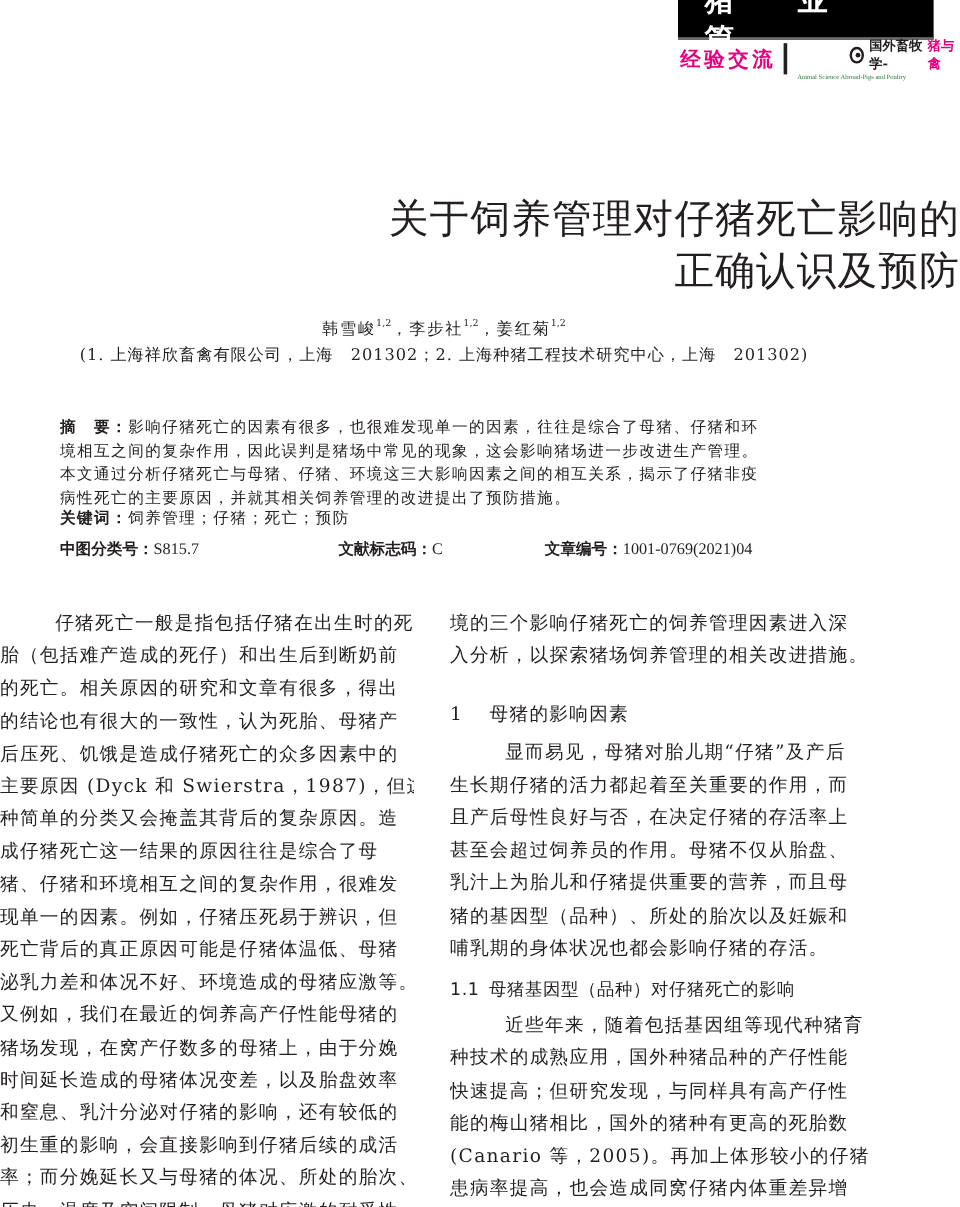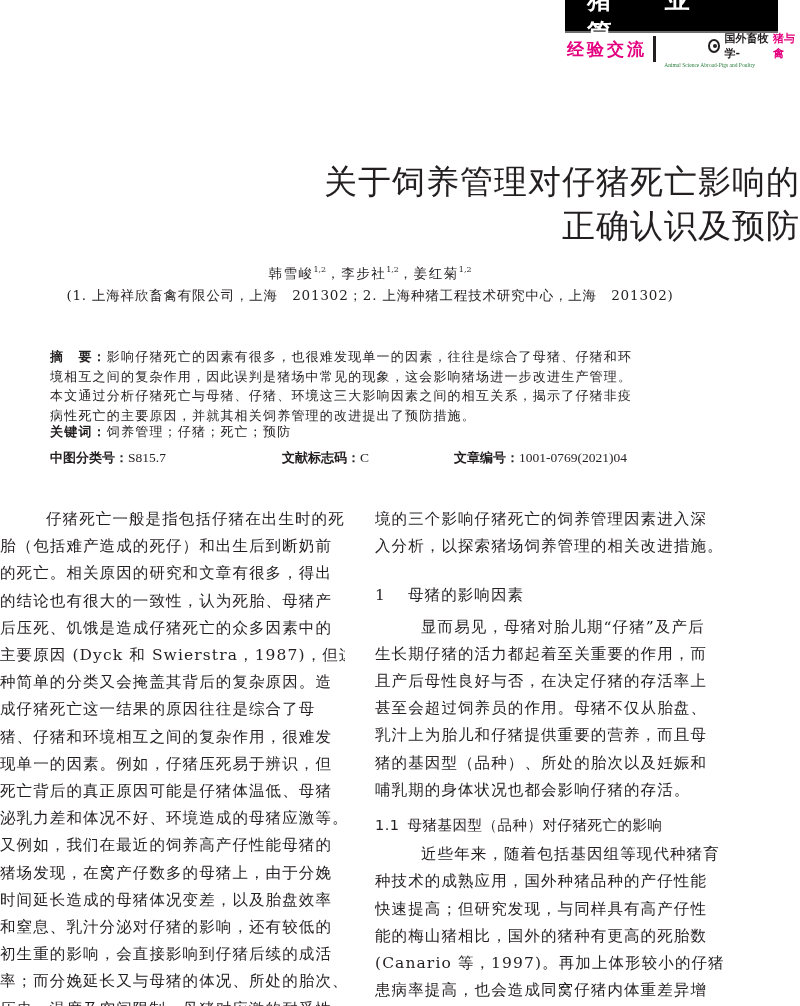--- a/index.html
+++ b/index.html
@@ -170,16 +170,16 @@
   <span class="line">猪的基因型（品种）、所处的胎次以及妊娠和</span>
   <span class="line">哺乳期的身体状况也都会影响仔猪的存活。</span>
 
   <div class="subsec-h">
     <span class="num">1.1</span><span>母猪基因型（品种）对仔猪死亡的影响</span>
   </div>
   <span class="line ind">近些年来，随着包括基因组等现代种猪育</span>
   <span class="line">种技术的成熟应用，国外种猪品种的产仔性能</span>
   <span class="line">快速提高；但研究发现，与同样具有高产仔性</span>
   <span class="line">能的梅山猪相比，国外的猪种有更高的死胎数</span>
-  <span class="line">(Canario 等，1997)。再加上体形较小的仔猪</span>
+  <span class="line">(Canario 等，2005)。再加上体形较小的仔猪</span>
   <span class="line">患病率提高，也会造成同窝仔猪内体重差异增</span>
   <span class="line">大。这两者都是导致仔猪死亡的已知风险因素。</span>
 </div>
 
 </body></html>

